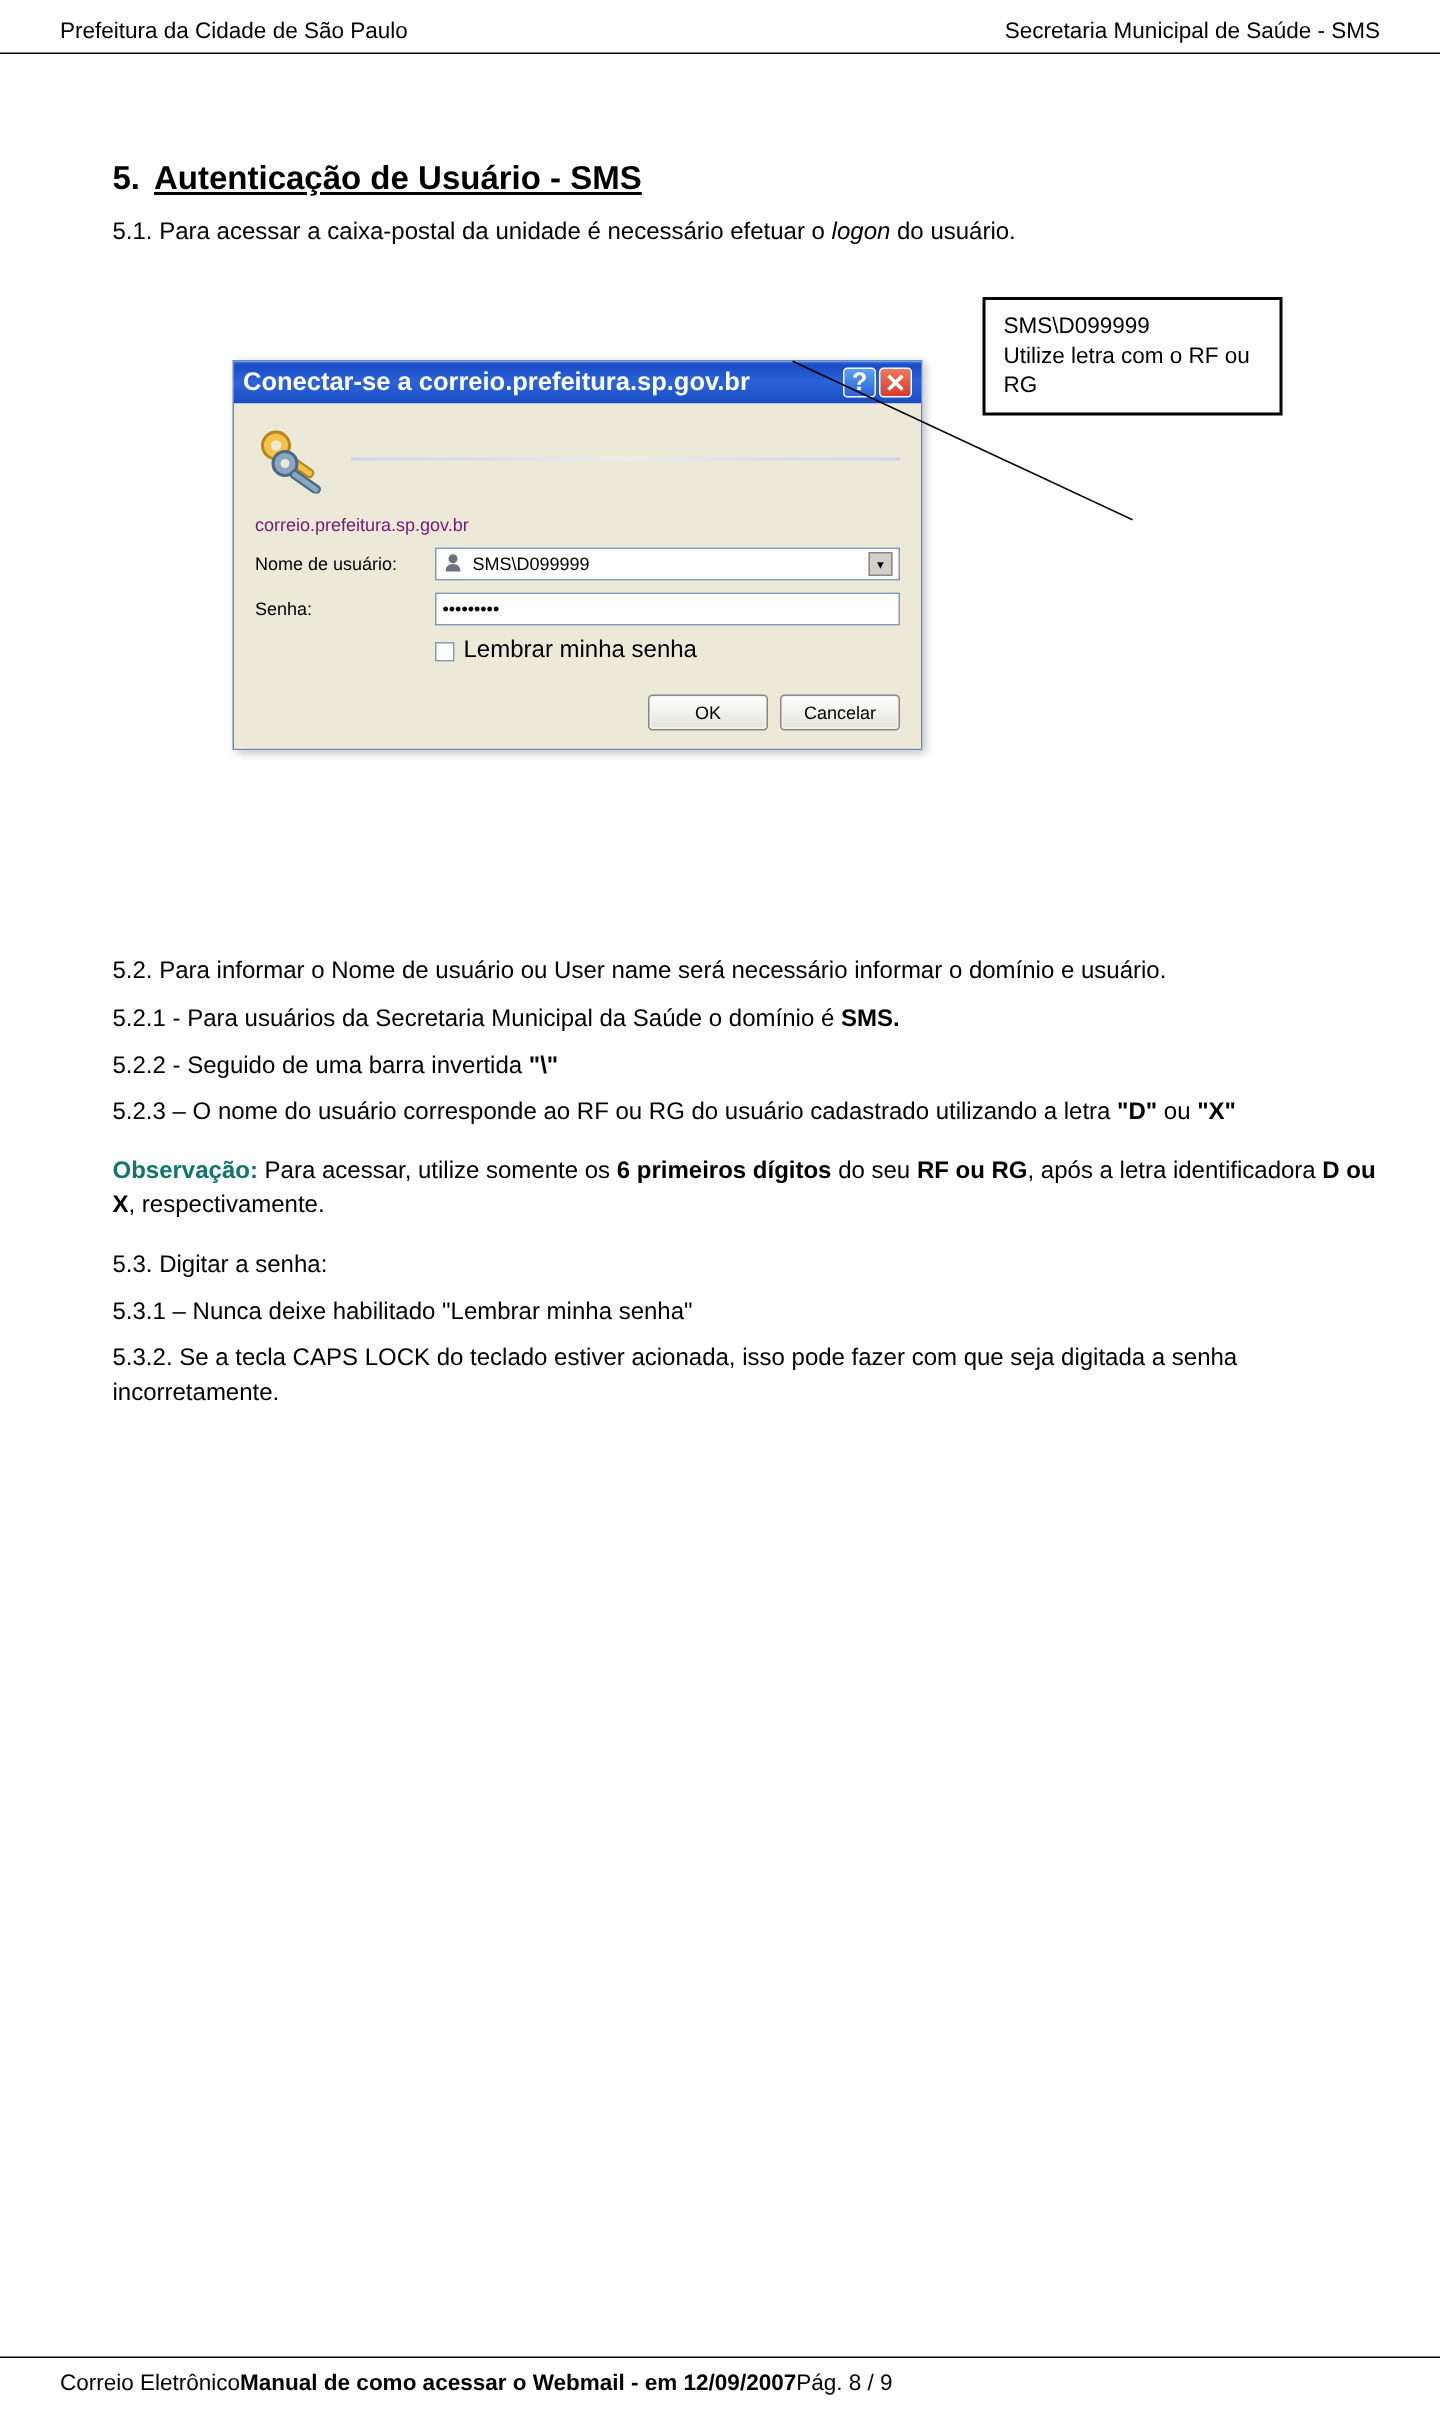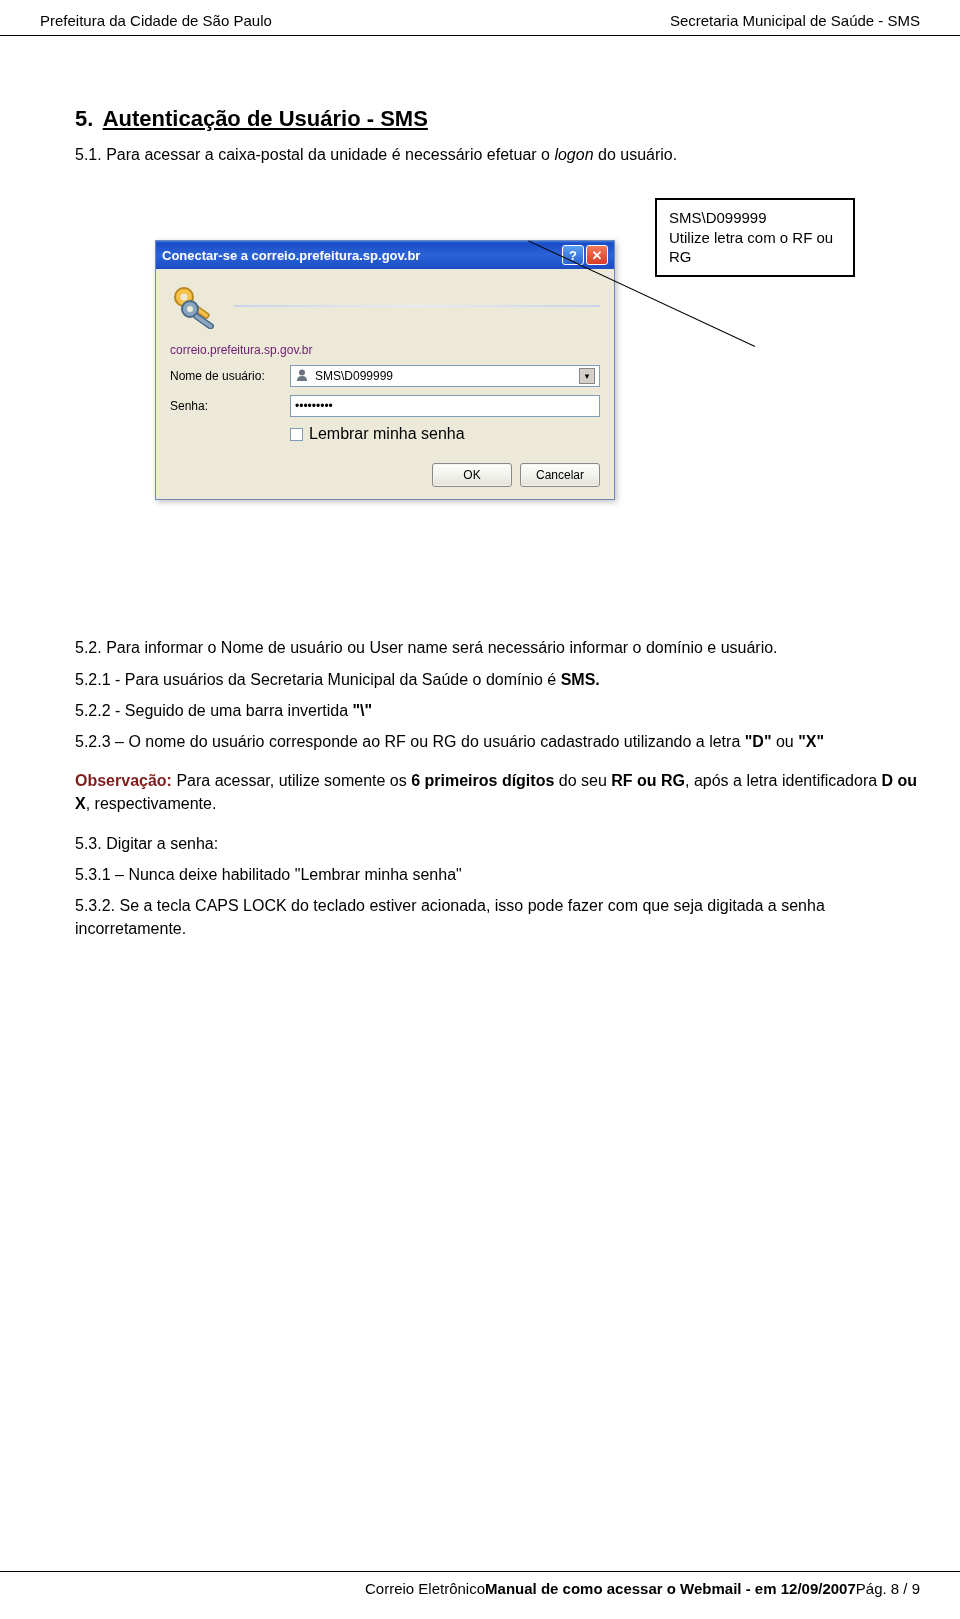--- a/index.html
+++ b/index.html
@@ -24,21 +24,21 @@
   .section-heading {
     font-size: 22px;
     font-weight: bold;
     margin: 30px 0 12px 0;
   }
   .section-heading .num { text-decoration: none; margin-right: 4px; }
   .section-heading .title-text { text-decoration: underline; }
   .para { font-size: 16px; line-height: 1.4; margin-bottom: 10px; }
   .italic { font-style: italic; }
   .bold { font-weight: bold; }
-  .red { color: #7f1d1d; }
+  .red { color: #0f766e; }
   .dialog-wrap {
     position: relative;
     margin: 40px 0 50px 80px;
     width: 720px;
     height: 380px;
   }
   .callout {
     position: absolute;
     top: -8px;
     right: 20px;
@@ -71,21 +71,21 @@
     font-size: 12px;
     box-shadow: 2px 2px 6px rgba(0,0,0,0.25);
   }
   .win-titlebar {
     background: linear-gradient(to bottom, #3a78e8 0%, #1a4cc4 8%, #2b63d8 50%, #1a4cc4 100%);
     color: #fff;
     display: flex;
     align-items: center;
     justify-content: space-between;
     padding: 4px 6px;
-    font-size: 13px;
+    font-size: 17px;
     font-weight: bold;
   }
   .win-titlebar-left { display: flex; align-items: center; gap: 6px; }
   .tb-buttons { display: flex; gap: 2px; }
   .tb-btn {
     width: 22px; height: 20px;
     border: 1px solid #fff;
     border-radius: 3px;
     display: flex; align-items: center; justify-content: center;
     font-weight: bold;
@@ -140,21 +140,21 @@
   }
   .body-text-block { margin-top: 40px; }
   .body-text-block p { font-size: 16px; line-height: 1.45; margin-bottom: 8px; }
   .obs-block { margin-top: 16px; }
   .page-footer {
     position: absolute;
     bottom: 0; left: 0; right: 0;
     border-top: 1px solid #000;
     padding: 8px 40px 22px 40px;
     display: flex;
-    justify-content: flex-end;
+    justify-content: flex-start;
     font-size: 15px;
   }
 </style>
 </head>
 <body>
 
 <div class="page-header">
   <span>Prefeitura da Cidade de São Paulo</span>
   <span>Secretaria Municipal de Saúde - SMS</span>
 </div>

